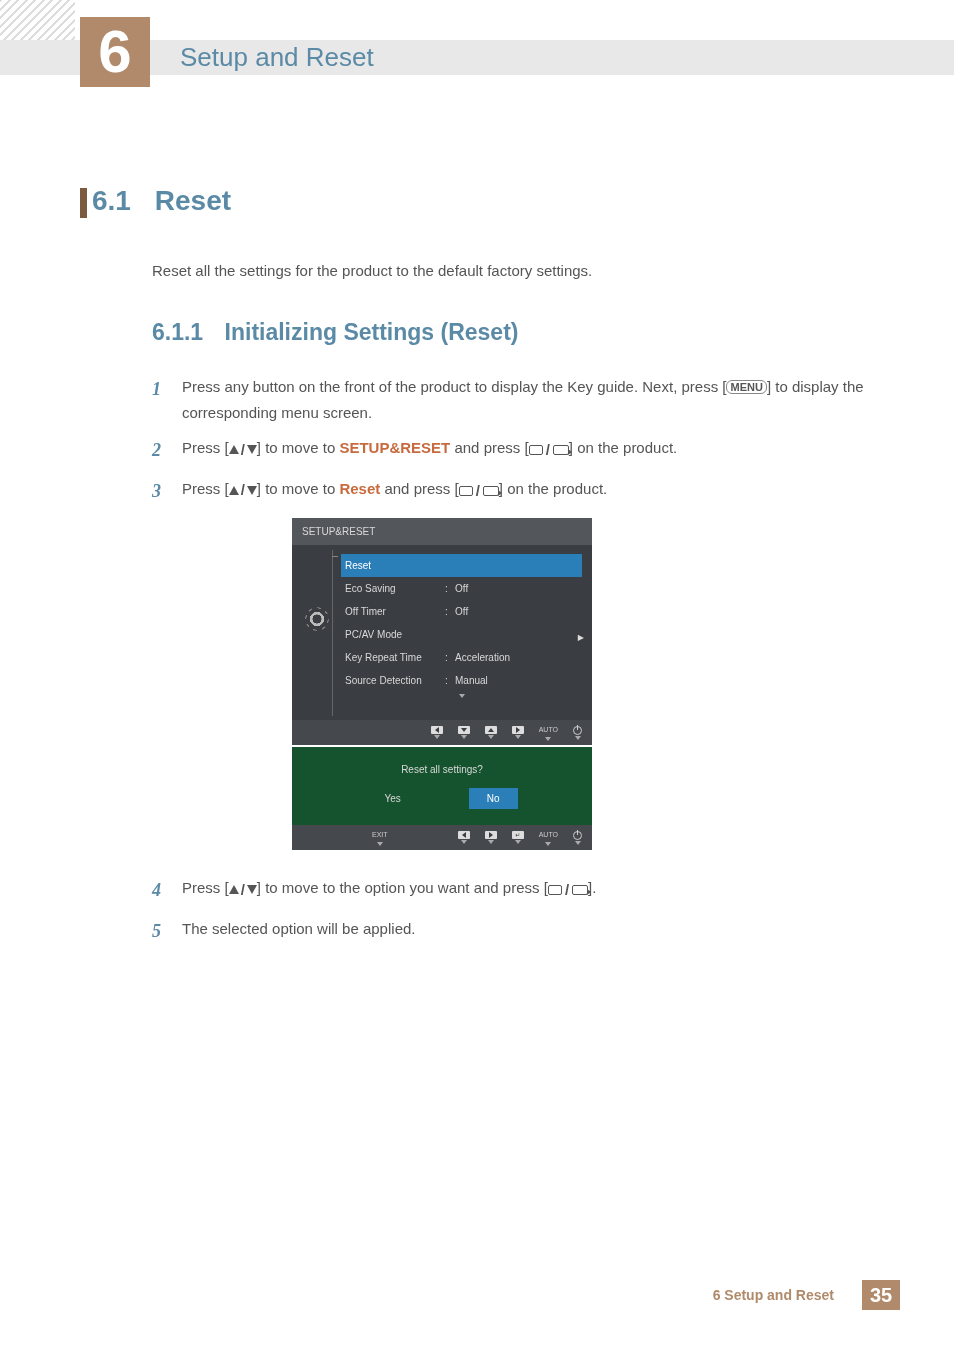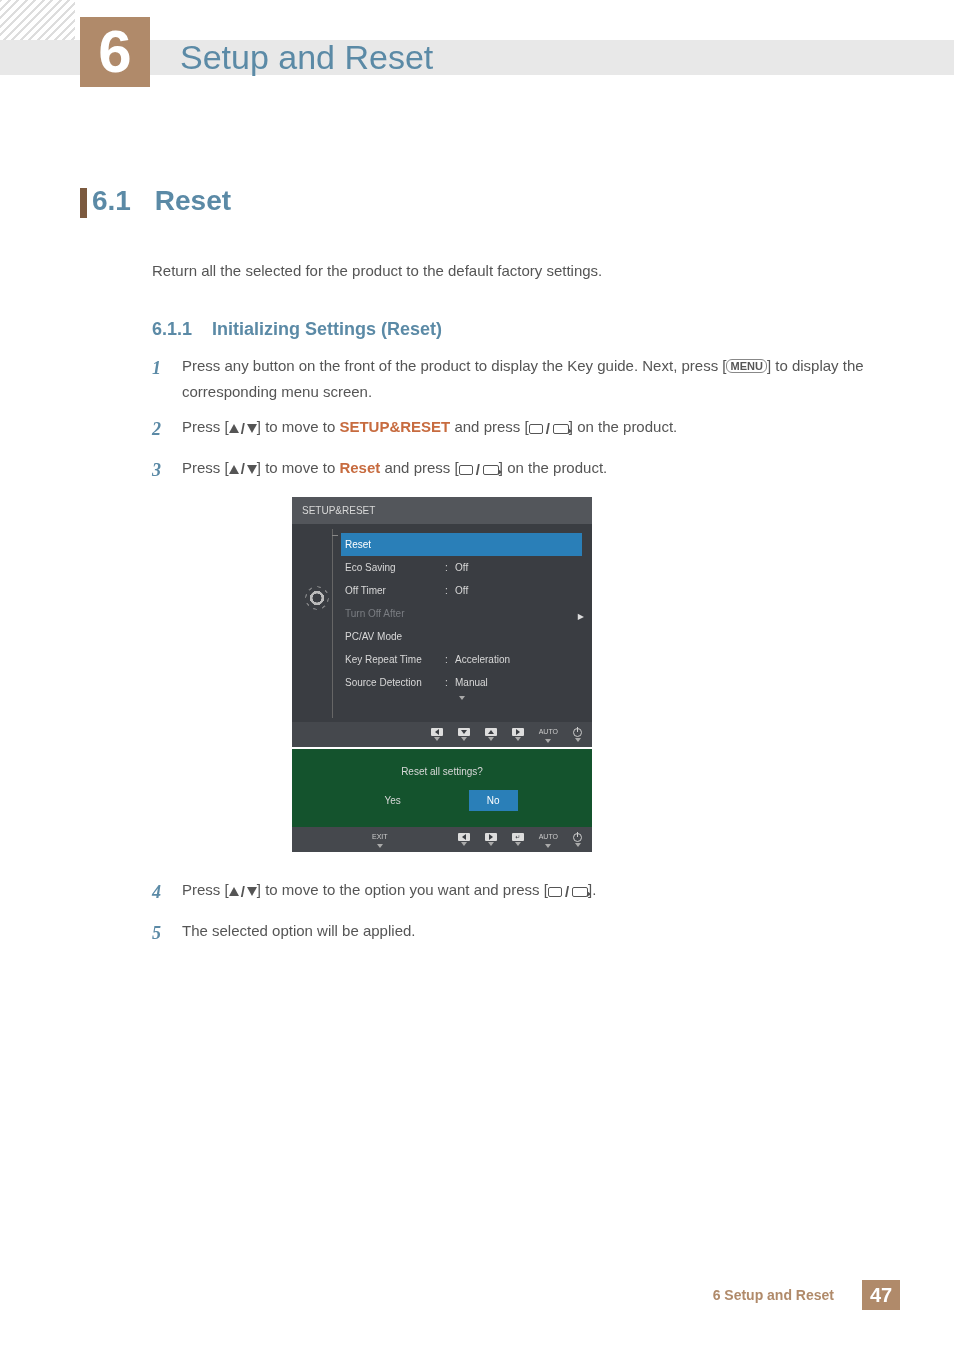--- a/index.html
+++ b/index.html
@@ -40,21 +40,21 @@
     align-items: center;
     justify-content: center;
     margin-left: 80px;
     z-index: 1;
     position: relative;
     top: -6px;
   }
   .chapter-title {
     position: relative;
     z-index: 1;
-    font-size: 34px;
+    font-size: 26px;
     color: #5b8aa6;
     margin-left: 30px;
     font-weight: normal;
   }
   .content {
     position: absolute;
     top: 185px;
     left: 72px;
     right: 80px;
   }
@@ -74,25 +74,25 @@
     margin-bottom: 45px;
   }
   .section-num { display: inline-block; min-width: 55px; }
   .intro-text {
     font-size: 15px;
     color: #555;
     margin-left: 80px;
     margin-bottom: 40px;
   }
   .subheading {
-    font-size: 18px;
+    font-size: 23px;
     color: #5b8aa6;
     font-weight: bold;
     margin-left: 80px;
-    margin-bottom: 13px;
+    margin-bottom: 28px;
   }
   .subheading-num { margin-right: 15px; }
   .steps { margin-left: 80px; }
   .step {
     display: flex;
     margin-bottom: 10px;
     font-size: 15px;
     line-height: 1.7;
     color: #555;
   }
@@ -295,21 +295,21 @@
 
 <div class="accent-bar"></div>
 
 <div class="content">
 
   <h2 class="section-heading">
     <span class="section-num">6.1</span>
     <span>Reset</span>
   </h2>
 
-  <p class="intro-text">Return all the selected for the product to the default factory settings.</p>
+  <p class="intro-text">Reset all the settings for the product to the default factory settings.</p>
 
   <h3 class="subheading">
     <span class="subheading-num">6.1.1</span>
     <span>Initializing Settings (Reset)</span>
   </h3>
 
   <div class="steps">
 
     <div class="step">
       <div class="step-num">1</div>
@@ -360,23 +360,20 @@
                 <div class="osd-row">
                   <span class="osd-label">Eco Saving</span>
                     <span class="osd-colon">:</span>
                     <span class="osd-value">Off</span>
                 </div>
                 <div class="osd-row">
                   <span class="osd-label">Off Timer</span>
                     <span class="osd-colon">:</span>
                     <span class="osd-value">Off</span>
                 </div>
-                <div class="osd-row disabled">
-                  <span class="osd-label">Turn Off After</span>
-                </div>
                 <div class="osd-row">
                   <span class="osd-label">PC/AV Mode</span>
                 </div>
                 <div class="osd-row">
                   <span class="osd-label">Key Repeat Time</span>
                     <span class="osd-colon">:</span>
                     <span class="osd-value">Acceleration</span>
                 </div>
                 <div class="osd-row">
                   <span class="osd-label">Source Detection</span>
@@ -484,14 +481,14 @@
     <div class="step">
       <div class="step-num">5</div>
       <div class="step-text">The selected option will be applied.</div>
     </div>
 
   </div>
 </div>
 
 <div class="footer">
   <span class="footer-text">6 Setup and Reset</span>
-  <span class="footer-badge">47</span>
+  <span class="footer-badge">35</span>
 </div>
 
 </body></html>

